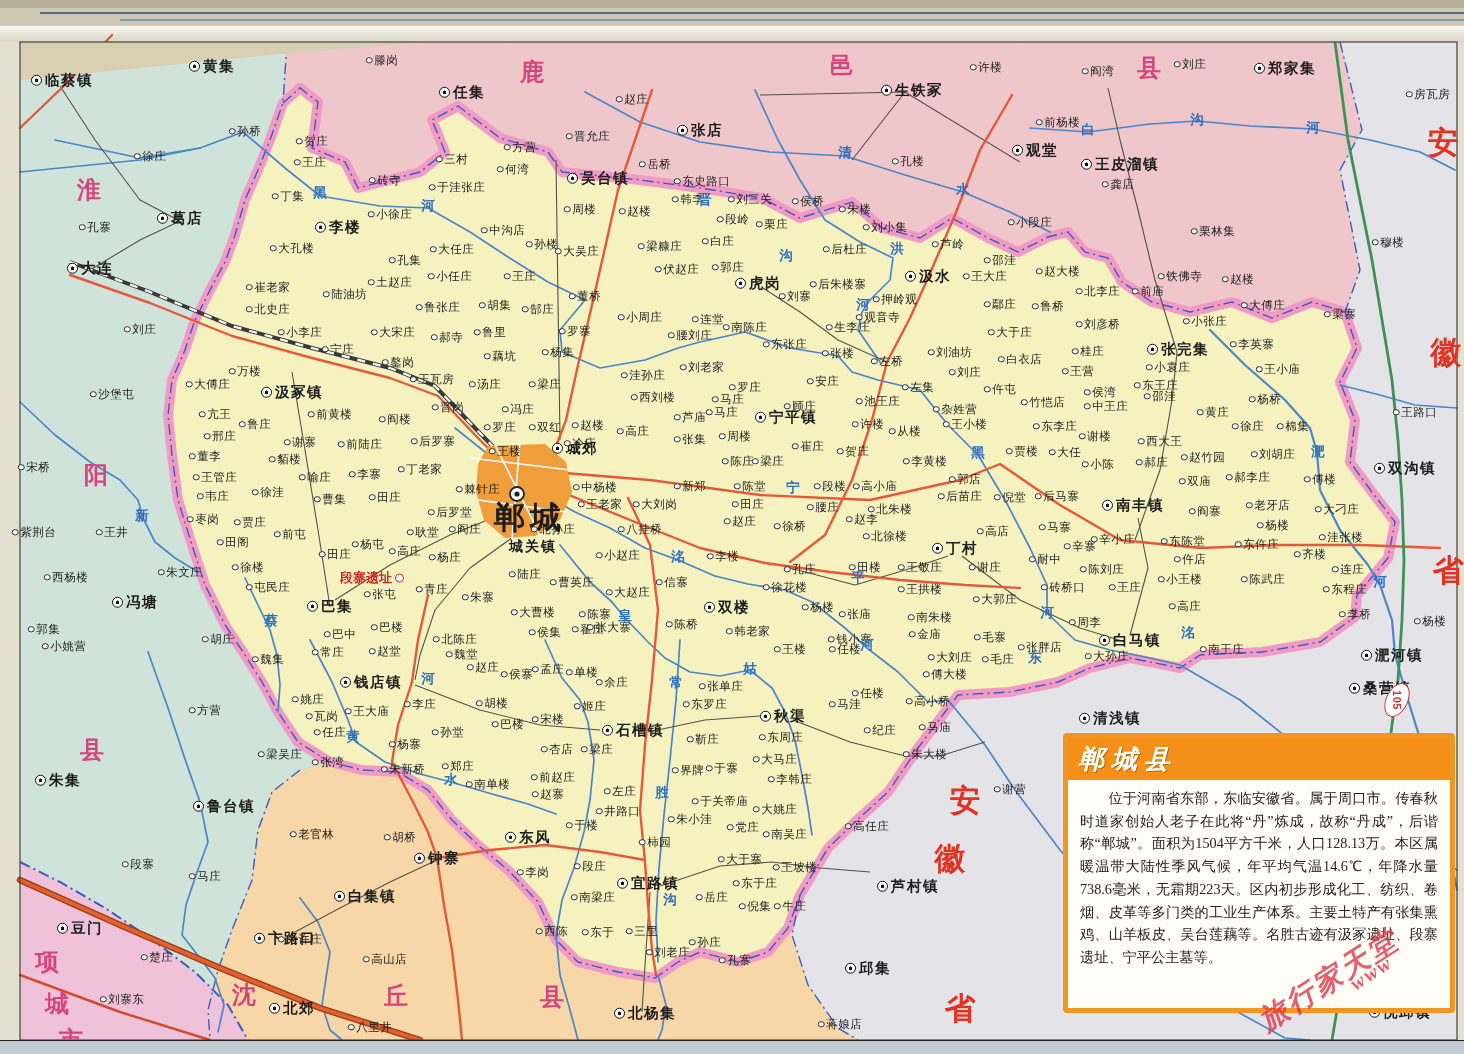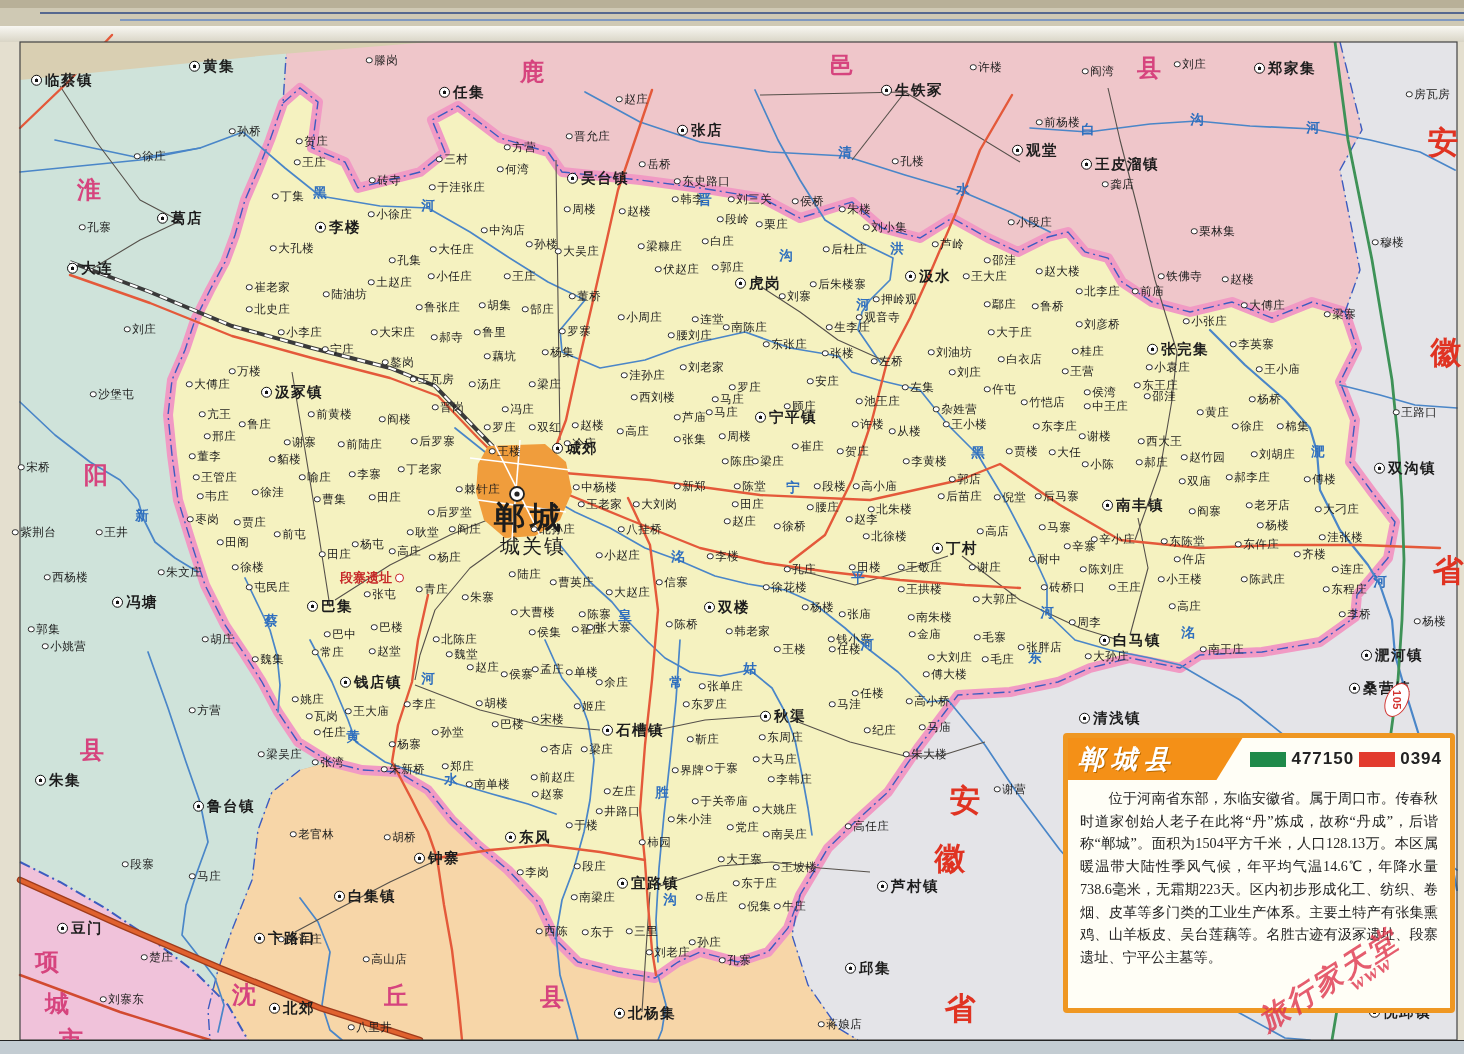--- a/index.html
+++ b/index.html
@@ -13,21 +13,21 @@
   .page-left{position:absolute;left:0;top:42px;width:20px;height:998px;background:#e4dfcf;}
   .page-right{position:absolute;left:1457px;top:42px;width:7px;height:998px;background:#e4dfcf;}
   svg{position:absolute;left:0;top:0;}
   #labels{position:absolute;left:0;top:0;width:1464px;height:1054px;pointer-events:none;}
   .lb{position:absolute;transform:translate(-50%,-50%);white-space:nowrap;color:#1c1c1c;line-height:1;}
   .v{font-size:11.5px;letter-spacing:.5px;}
   .v::before{content:"";display:inline-block;width:4.5px;height:4.5px;margin-right:2px;border:1px solid #2a2a2a;border-radius:50%;background:#fff;vertical-align:1px;}
   .t{font-size:14.5px;font-weight:700;letter-spacing:1.5px;}
   .t::before{content:"";display:inline-block;width:9px;height:9px;margin-right:3px;border:1.4px solid #111;border-radius:50%;background:radial-gradient(circle,#111 0 1.7px,#fff 1.8px);vertical-align:-1px;}
   .seat{font-size:31px;font-weight:700;letter-spacing:5px;}
-  .ssub{font-size:20px;font-weight:400;letter-spacing:2px;text-align:center;}
+  .ssub{font-size:14px;font-weight:700;letter-spacing:2px;text-align:center;}
   .r{font-size:13.5px;font-weight:700;color:#2f6fbe;}
   .cn{font-size:24px;font-weight:700;color:#d6447e;letter-spacing:2px;}
   .pv{font-size:31px;font-weight:700;color:#e03322;}
   .site{font-size:13px;font-weight:700;color:#c62828;}
   .site::after{content:"";display:inline-block;width:7px;height:7px;margin-left:3px;border:1.3px solid #c62828;border-radius:50%;background:#fff;vertical-align:-1px;}
   .beige-wedge{position:absolute;left:0;top:0;}
   #infobox{position:absolute;left:1063px;top:733px;width:392px;height:280px;background:#fffef6;border:5px solid #ef9722;border-radius:4px;box-sizing:border-box;z-index:5;}
   #infobox .hdr{position:relative;height:42px;background:#f49017;display:flex;align-items:center;}
   #infobox .hdr .title{font-size:26px;font-weight:700;font-style:italic;color:#fff;letter-spacing:7px;padding-left:10px;text-shadow:1px 1px 0 #b96a00;}
   #infobox .hdr .codes{position:absolute;right:0;top:0;height:100%;display:flex;align-items:center;gap:5px;background:#fffef6;clip-path:polygon(26px 0,100% 0,100% 100%,0 100%);padding:0 8px 0 34px;}
@@ -626,26 +626,20 @@
       <div class="lb pv" style="left: 960px; top: 1008px;">省</div>
     </div>
 
   <div id="badge105">
       <span>105</span>
     </div>
 
   <div id="infobox">
     <div class="hdr">
       <span class="title">郸城县</span>
-      <span class="codes">
-        <span class="swatch" style="background:#1f8a4a"></span>
-        <span class="codetx">477150</span>
-        <span class="swatch" style="background:#e23b2e"></span>
-        <span class="codetx">0394</span>
-      </span>
     </div>
     <div class="body">位于河南省东部，东临安徽省。属于周口市。传春秋时道家创始人老子在此将“丹”炼成，故称“丹成”，后谐称“郸城”。面积为1504平方千米，人口128.13万。本区属暖温带大陆性季风气候，年平均气温14.6℃，年降水量738.6毫米，无霜期223天。区内初步形成化工、纺织、卷烟、皮革等多门类的工业生产体系。主要土特产有张集熏鸡、山羊板皮、吴台莲藕等。名胜古迹有汲冢遗址、段寨遗址、宁平公主墓等。</div>
   </div>
 
   <div class="wm wm1">旅行家天堂</div>
   <div class="wm wm2">www</div>
 
   <div class="page-bottom"></div>
 </div>
 

